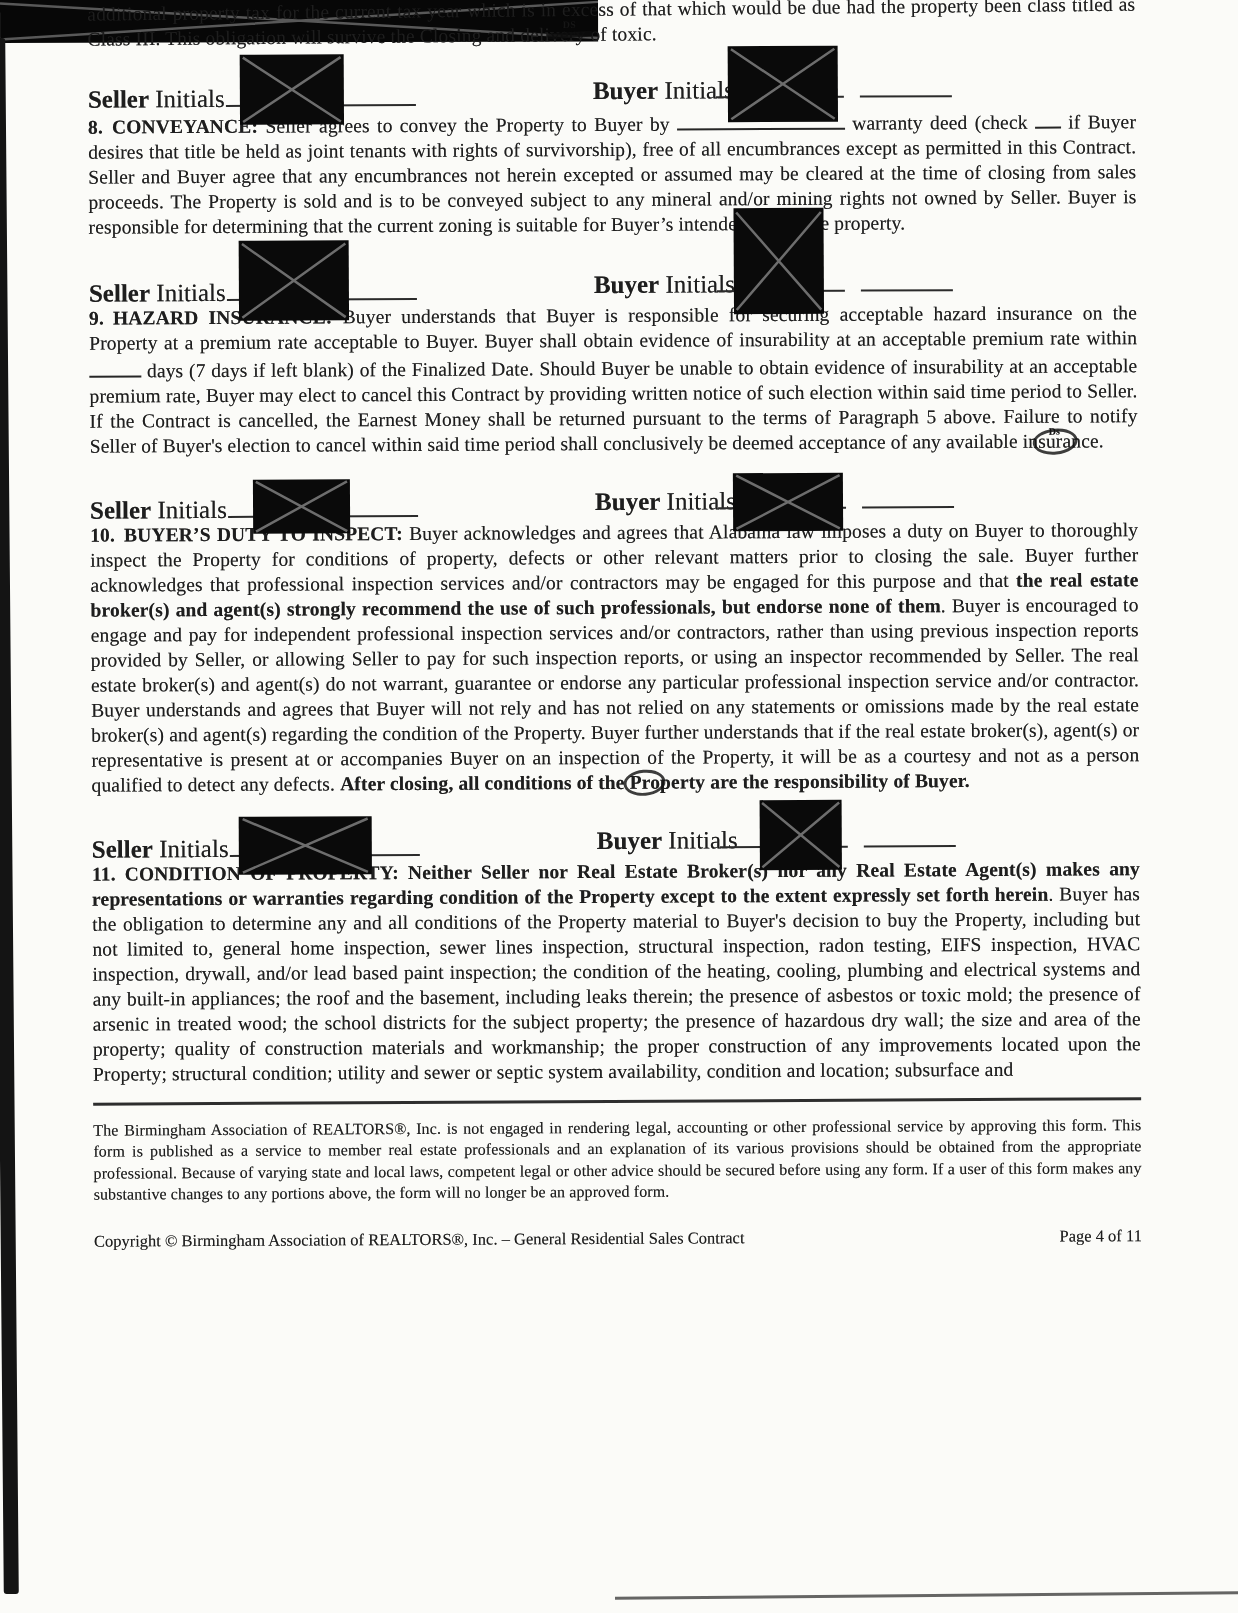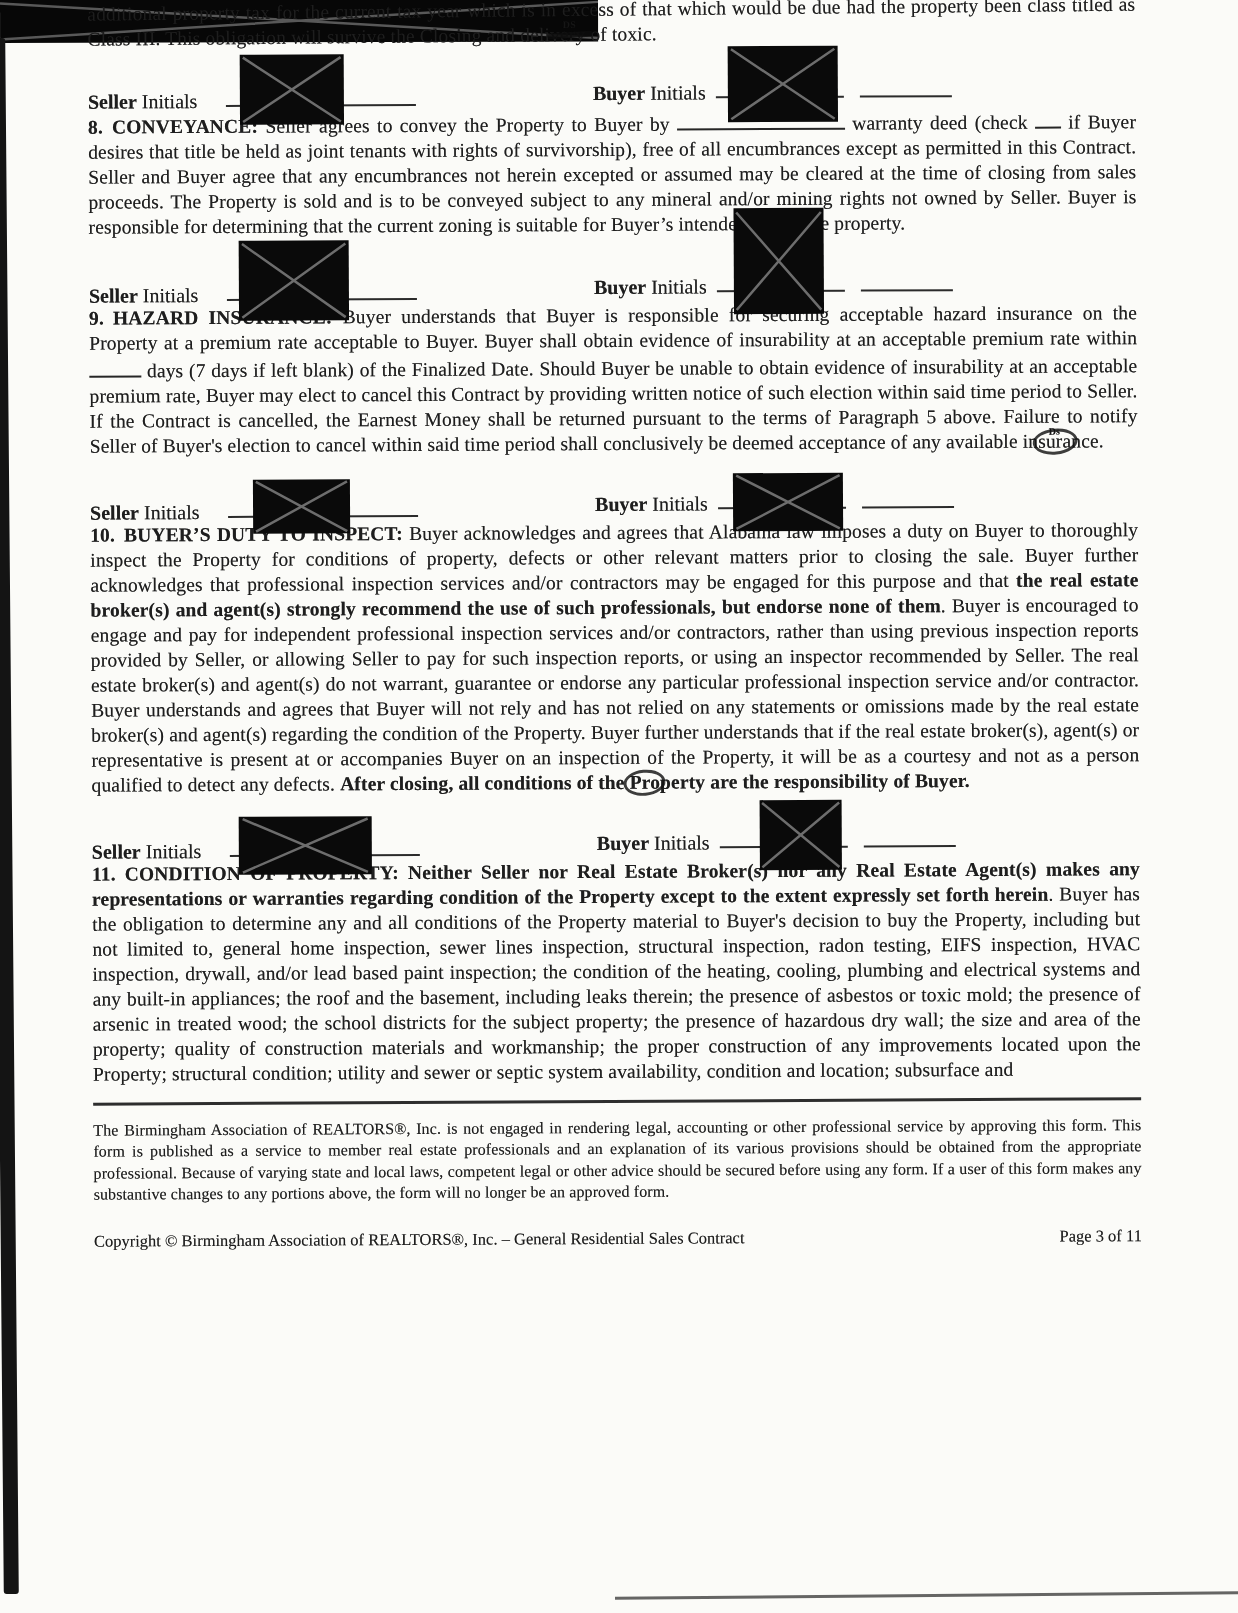--- a/index.html
+++ b/index.html
@@ -30,21 +30,21 @@
   .scrib{position:relative;white-space:nowrap;}
   .strike::after{content:"";position:absolute;left:-3px;right:-2px;top:40%;height:6px;background:rgba(12,12,12,.88);border-radius:3px;transform:rotate(-3deg);}
   .oval::after{content:"";position:absolute;left:-6px;right:-6px;top:-10%;bottom:-14%;border:3px solid rgba(18,18,18,.82);border-radius:50%;transform:rotate(-5deg);}
   .dsnote{position:absolute;top:-12px;left:32%;font-size:10px;font-style:normal;font-weight:bold;color:#161616;}
   
   .irow{position:relative;height:46px;}
   .irow.r1{margin-top:14px;}
   .irow.r2{margin-top:20px;}
   .irow.r3{margin-top:18px;}
   .irow.r4{margin-top:18px;}
-  .lab{position:absolute;bottom:-2px;left:0;font-size:20px;white-space:nowrap;text-shadow:0 0 .4px rgba(10,10,10,.55);}
+  .lab{position:absolute;bottom:-2px;left:0;font-size:25px;white-space:nowrap;text-shadow:0 0 .4px rgba(10,10,10,.55);}
   .lab .bld{font-weight:bold;}
   .lab.buyer{left:505px;bottom:4px;}
   .sline{position:absolute;border-bottom:2.5px solid #2b2b2b;height:0;}
   .sline.seller{left:138px;width:190px;bottom:4px;}
   .sline.bstub{left:628px;width:128px;bottom:10px;}
   .sline.bshort{left:772px;width:92px;bottom:10px;}
   .rbox{position:absolute;background:#0a0a0a;}
   .rbox svg{position:absolute;inset:0;width:100%;height:100%;}
   
   .rule{margin-top:16px;border-top:3px solid #2e2e2e;height:0;width:100%;}
@@ -145,16 +145,16 @@
   </div>
 
   <p class="para sec11"><span class="num ttl">11.</span><span class="ttl">CONDITION OF PROPERTY:</span><span><span class="b"> Neither Seller nor Real Estate Broker(s) nor any Real Estate Agent(s) makes any representations or warranties regarding condition of the Property except to the extent expressly set forth herein</span><span>.  Buyer has the obligation to determine any and all conditions of the Property material to Buyer's decision to buy the Property, including but not limited to, general home inspection, sewer lines inspection, structural inspection, radon testing, EIFS inspection, HVAC inspection, drywall, and/or lead based paint inspection; the condition of the heating, cooling, plumbing and electrical systems and any built-in appliances; the roof and the basement, including leaks therein; the presence of asbestos or toxic mold; the presence of arsenic in treated wood; the school districts for the subject property; the presence of hazardous dry wall; the size and area of the property; quality of construction materials and workmanship; the proper construction of any improvements located upon the Property; structural condition; utility and sewer or septic system availability, condition and location; subsurface and</span></span></p>
 
   <div class="rule"></div>
 
   <p class="disc">The Birmingham Association of REALTORS®, Inc. is not engaged in rendering legal, accounting or other professional service by approving this form. This form is published as a service to member real estate professionals and an explanation of its various provisions should be obtained from the appropriate professional. Because of varying state and local laws, competent legal or other advice should be secured before using any form. If a user of this form makes any substantive changes to any portions above, the form will no longer be an approved form.</p>
 
   <div class="copyrow">
     <span>Copyright © Birmingham Association of REALTORS®, Inc. – General Residential Sales Contract</span>
-    <span>Page 3 of 11</span>
+    <span>Page 4 of 11</span>
   </div>
 
 </div>
 
 </body></html>

